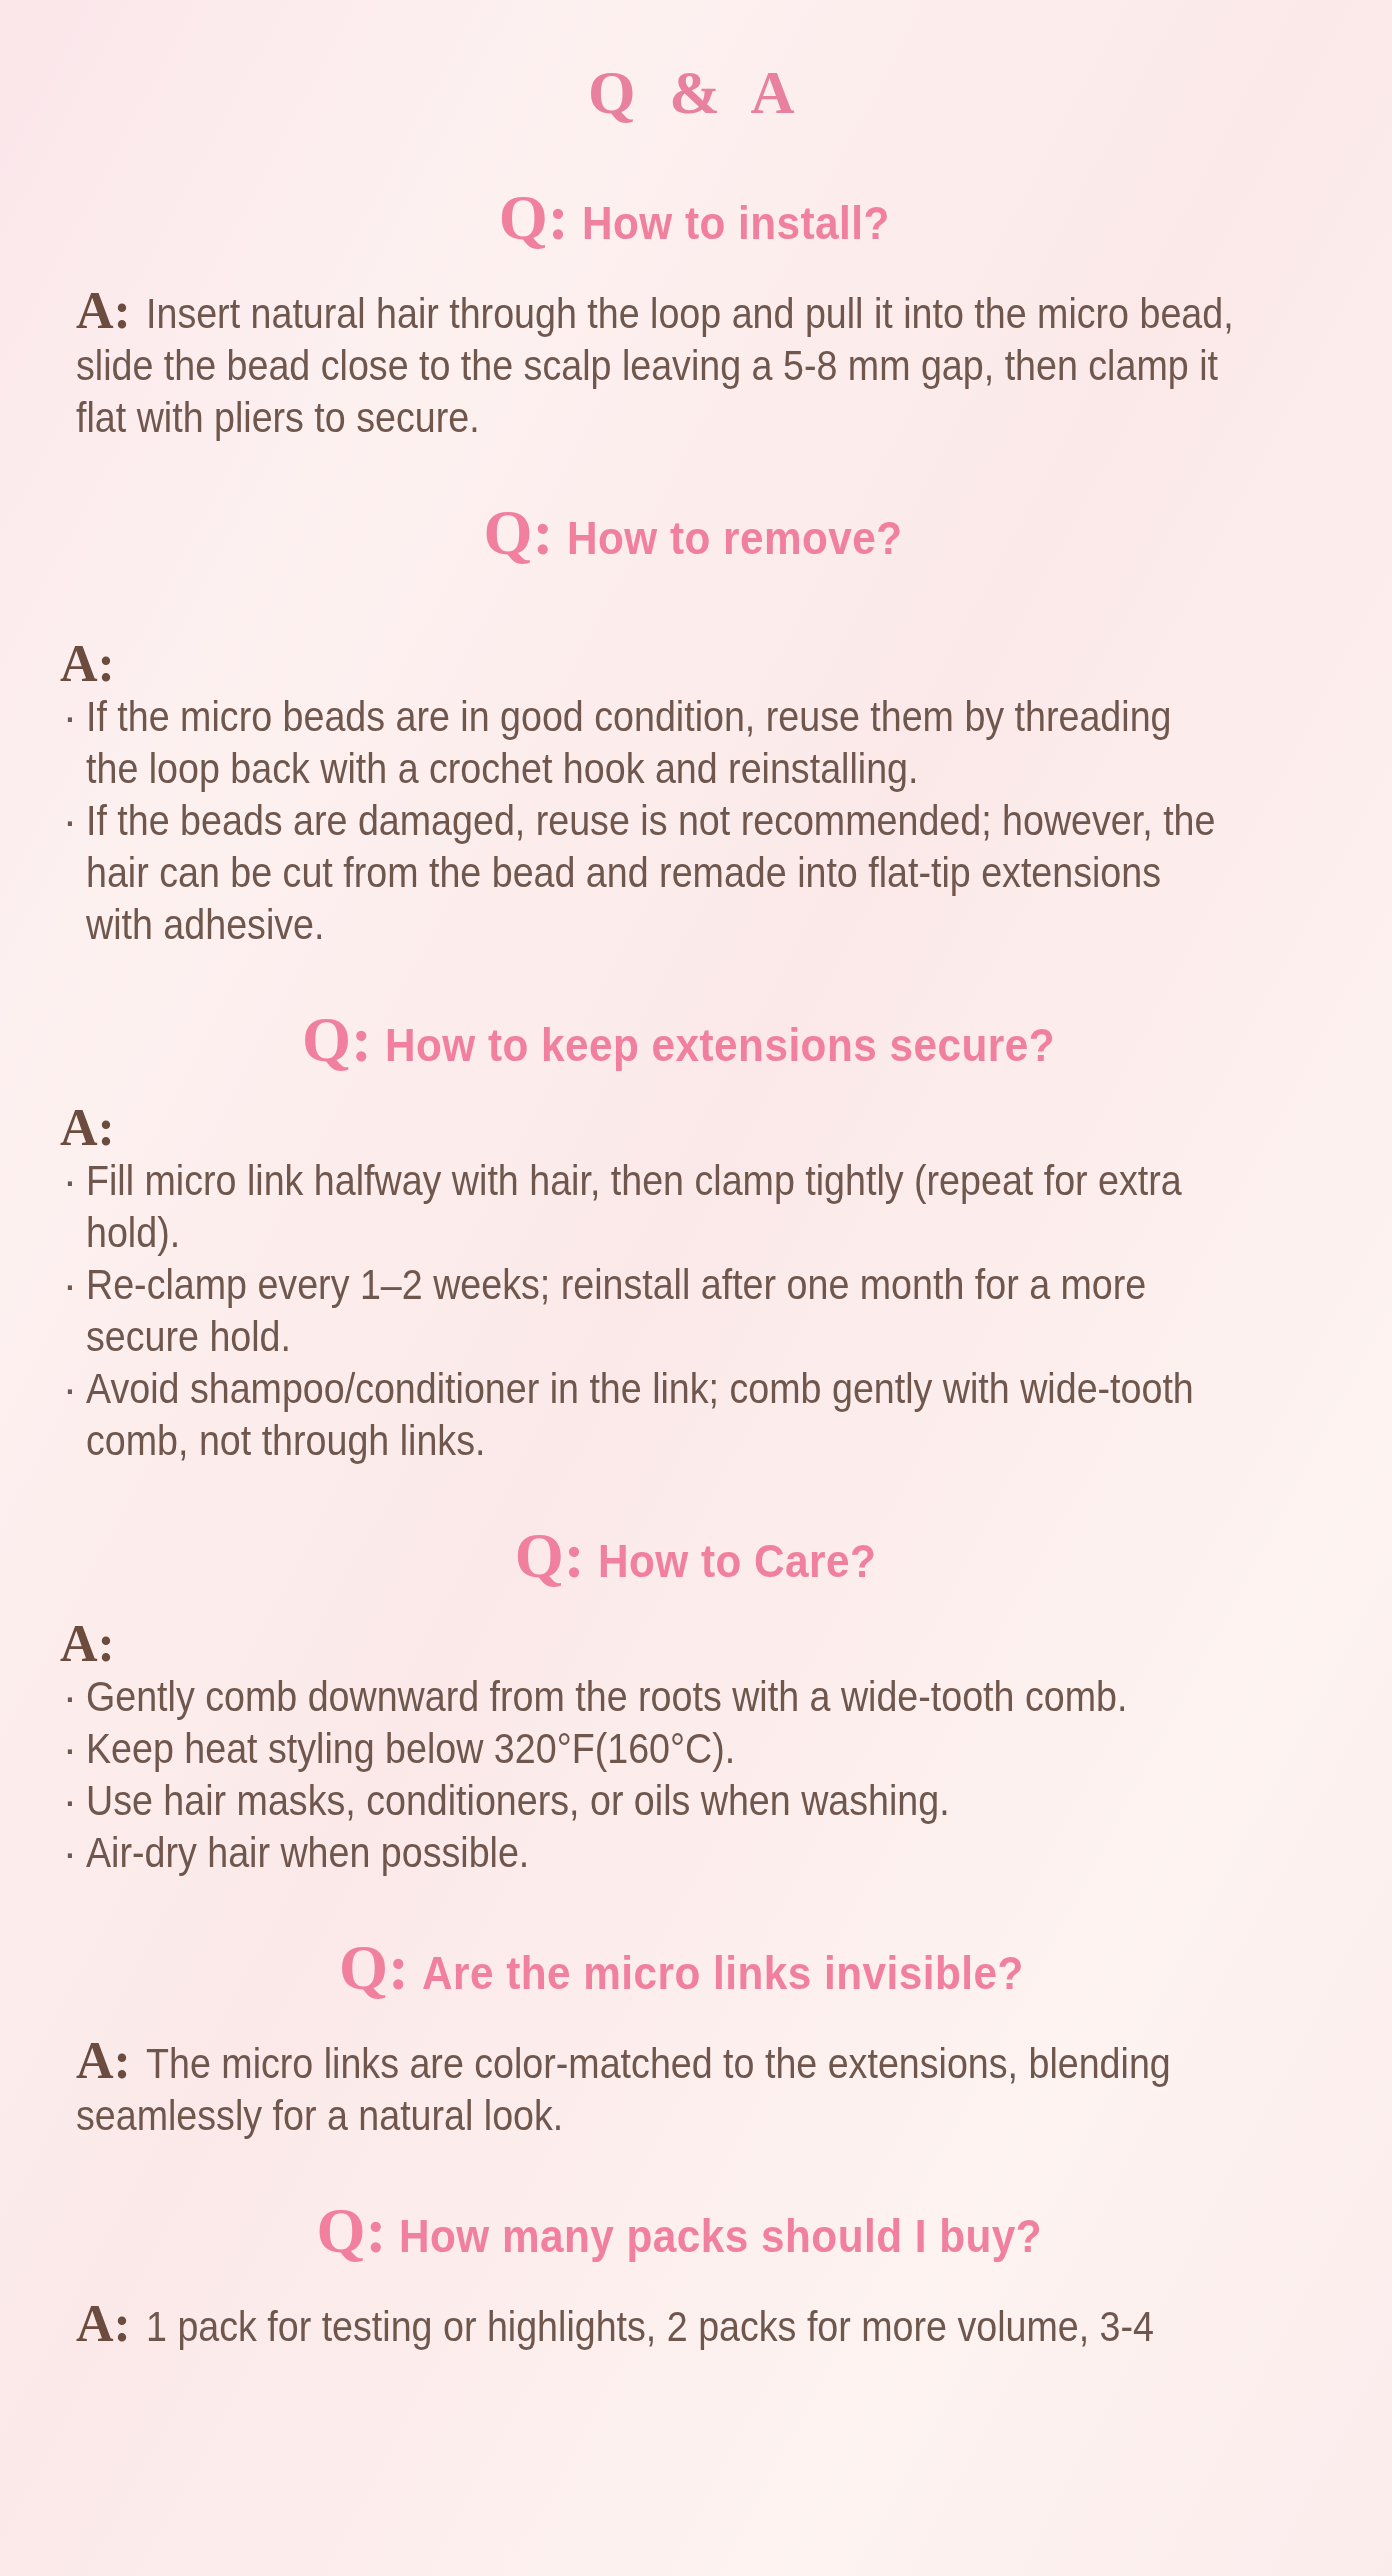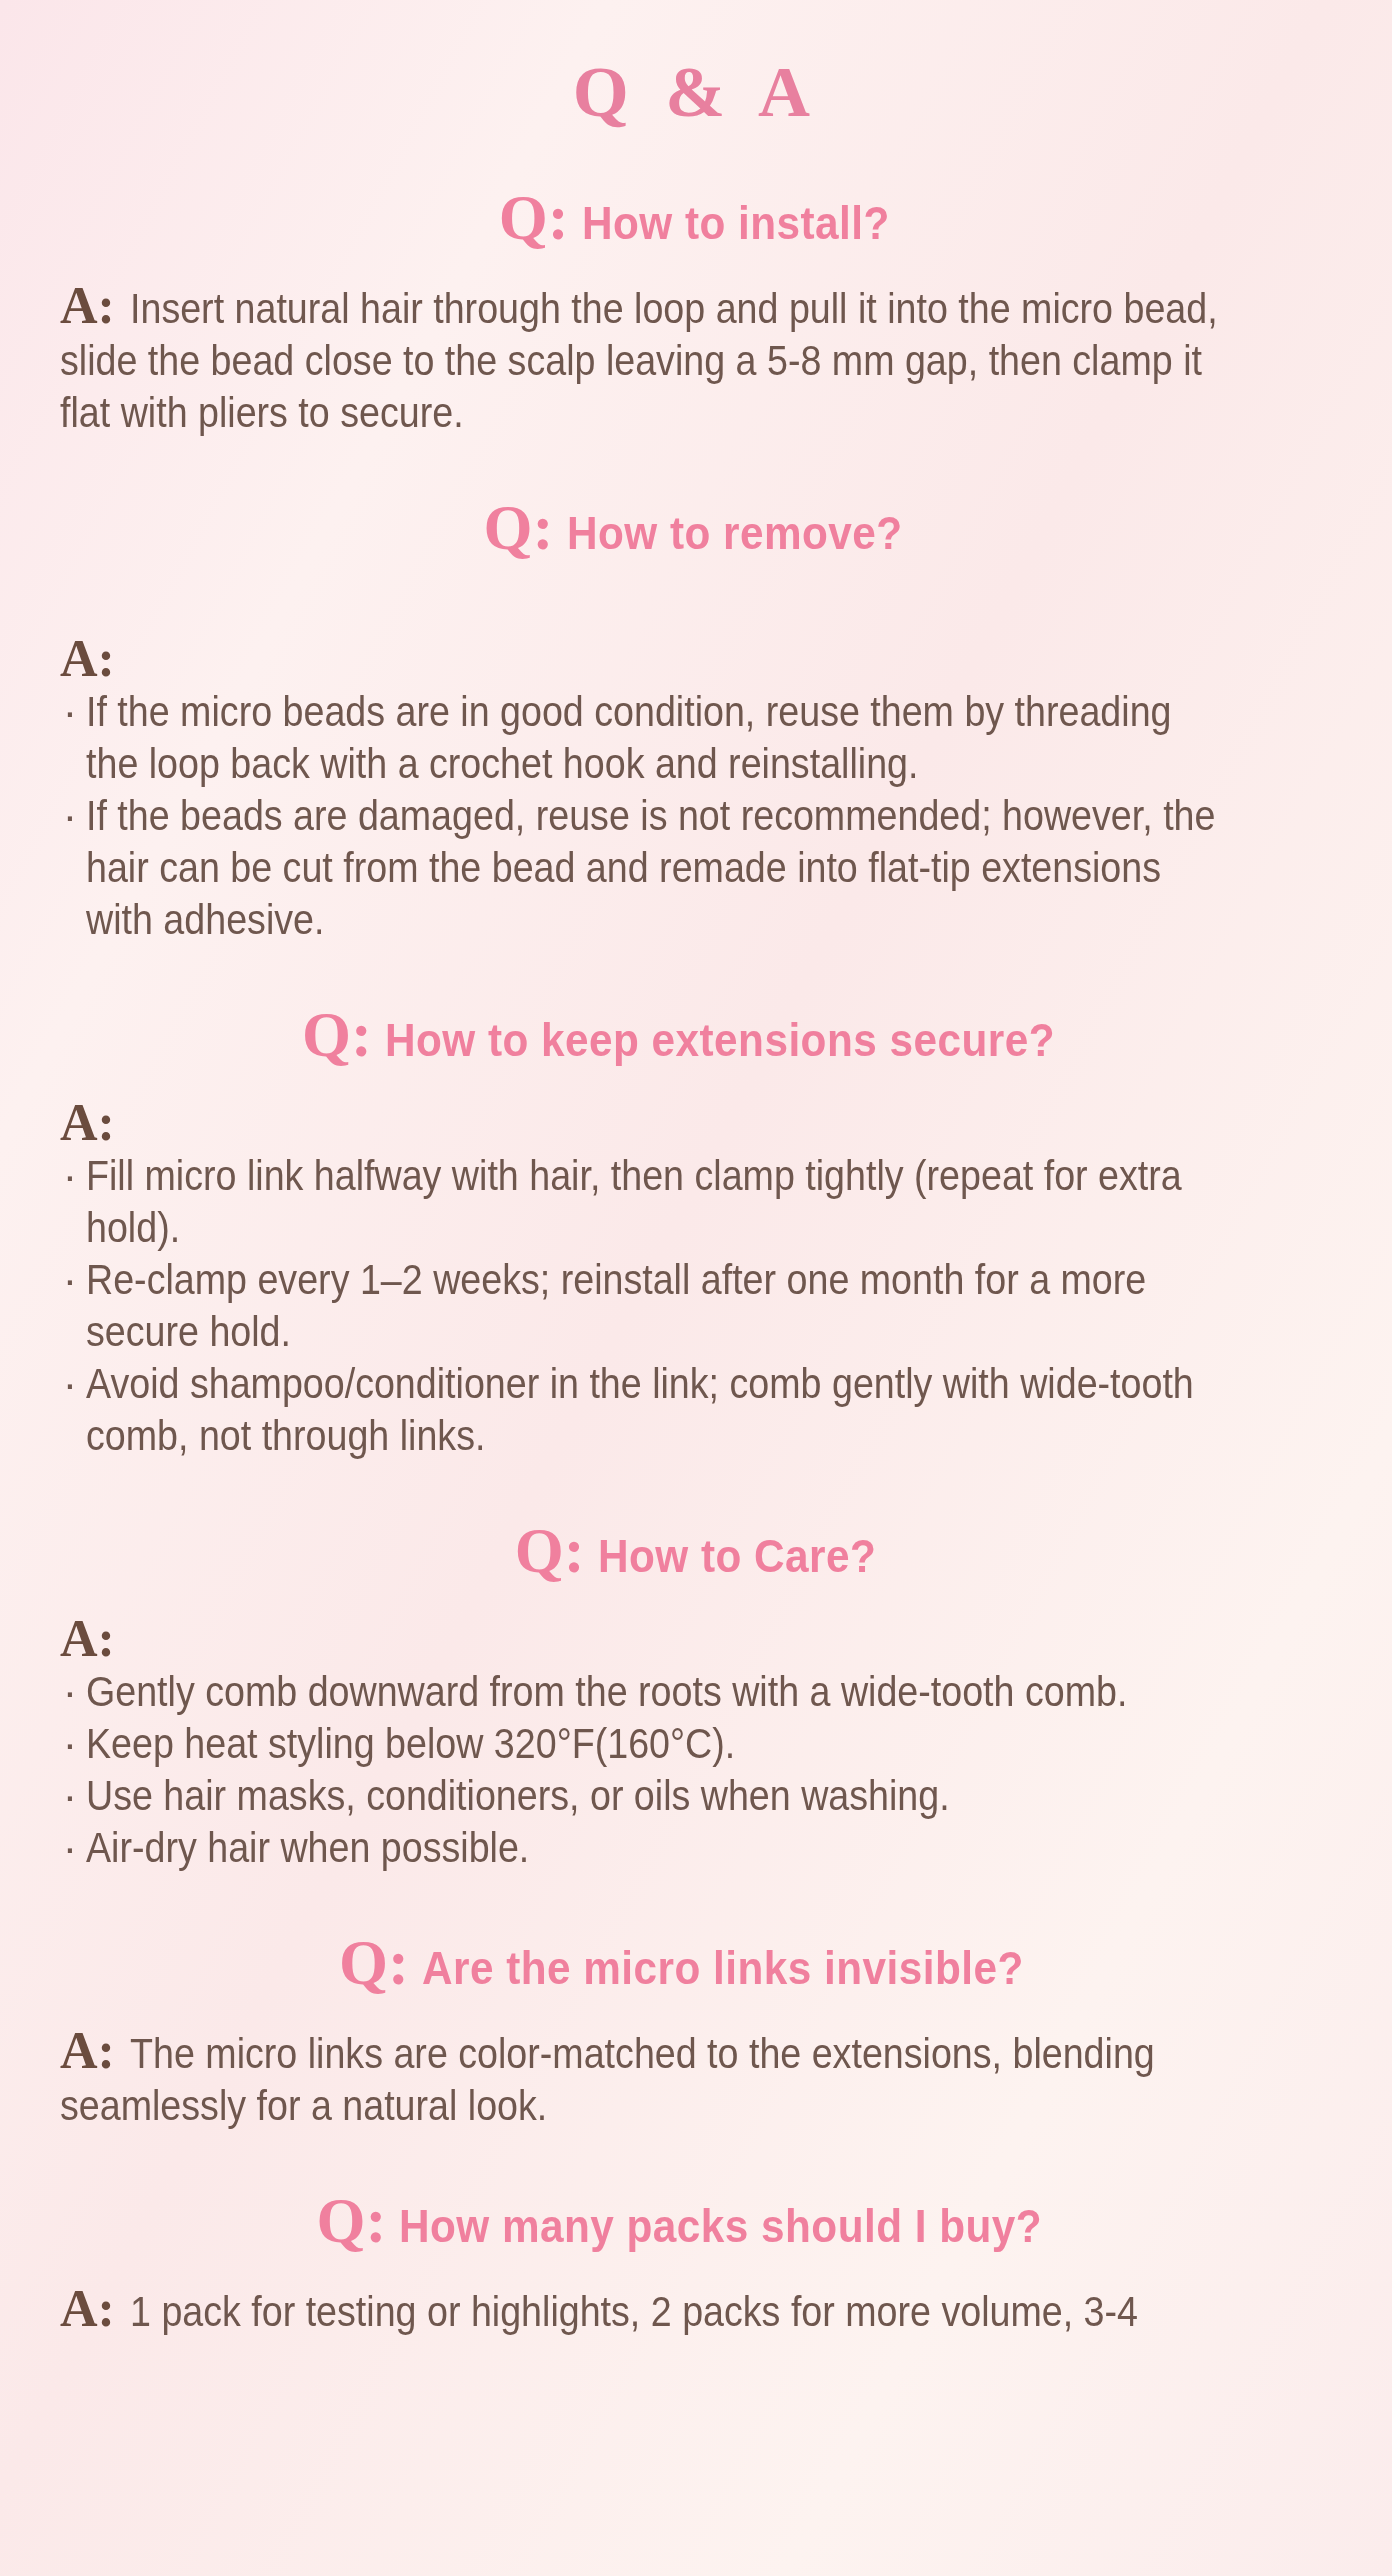--- a/index.html
+++ b/index.html
@@ -23,21 +23,21 @@
     box-sizing: border-box;
     width: 1392px;
     height: 2576px;
     padding: 46px 37px 37px 60px;
   }
   h1.page-title {
     margin: 0 23px 43px 0;
     text-align: center;
     font-family: "Liberation Serif", serif;
     font-weight: bold;
-    font-size: 72px;
+    font-size: 61px;
     line-height: 93px;
     letter-spacing: 9.3px;
     color: #e8809f;
   }
   section.qa {
     margin: 0 0 54px 0;
   }
   h2.q-head {
     margin: 0 0 11px 0;
     line-height: 72px;
@@ -56,21 +56,21 @@
     font-family: "Liberation Sans", sans-serif;
     font-weight: bold;
     font-size: 46px;
     letter-spacing: 0.5px;
     color: #f0809e;
     transform: scaleX(0.92);
     transform-origin: 0 100%;
     vertical-align: baseline;
   }
   p.answer {
-    margin: 0;
+    margin: 16px;
     white-space: nowrap;
   }
   .a-label {
     font-family: "Liberation Serif", serif;
     font-weight: bold;
     font-size: 52px;
     line-height: 53px;
     color: #6b4c3e;
     margin-right: 15px;
   }

